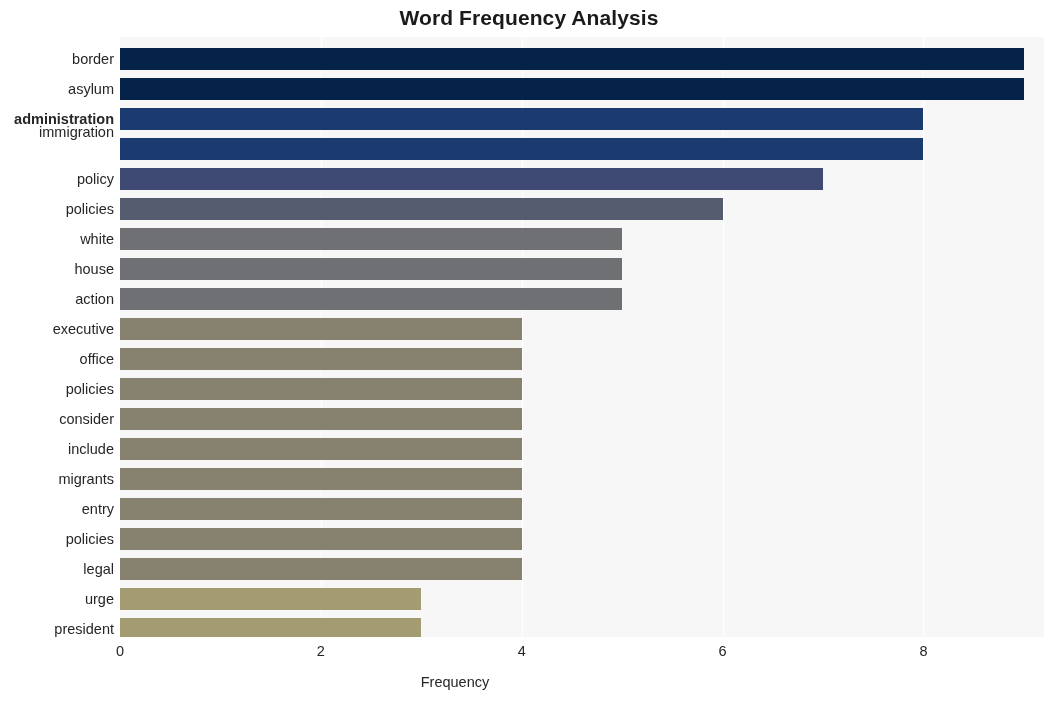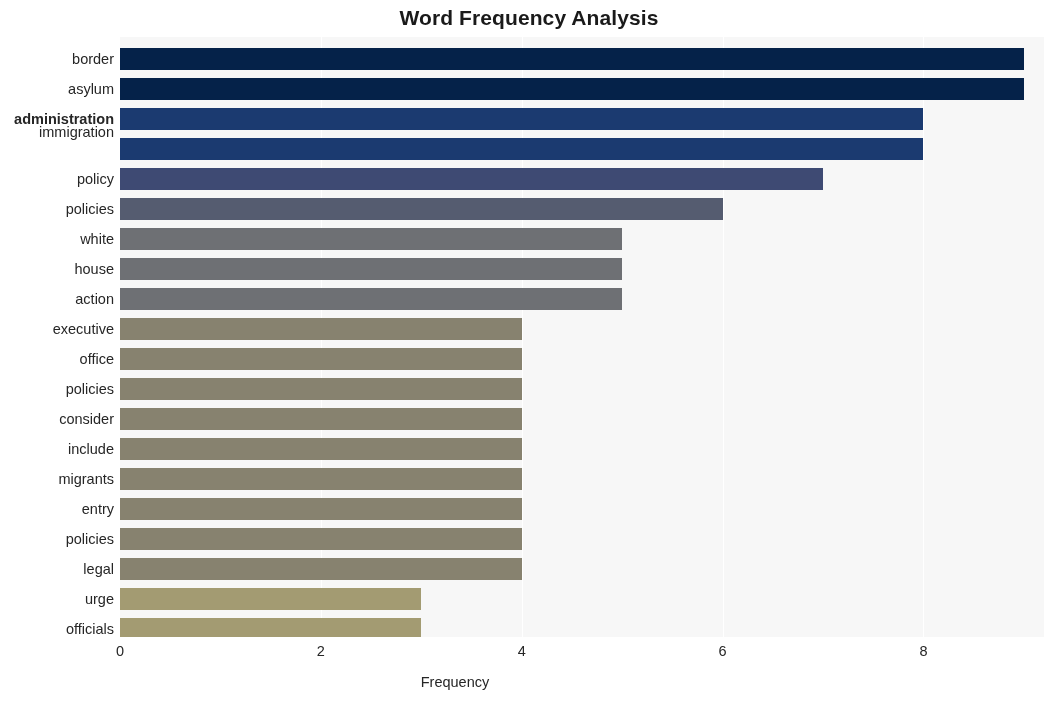--- a/index.html
+++ b/index.html
@@ -201,21 +201,21 @@
       <div class="ylabel" style="top: 281px;">executive</div>
       <div class="ylabel" style="top: 311px;">office</div>
       <div class="ylabel" style="top: 341px;">policies</div>
       <div class="ylabel" style="top: 371px; margin-left: 29px;">consider</div>
       <div class="ylabel" style="top: 401px;">include</div>
       <div class="ylabel" style="top: 431px;">migrants</div>
       <div class="ylabel" style="top: 461px;">entry</div>
       <div class="ylabel" style="top: 491px;">policies</div>
       <div class="ylabel" style="top: 521px; padding-left: 36px;">legal</div>
       <div class="ylabel" style="top: 551px;">urge</div>
-      <div class="ylabel" style="top: 581px;">officials</div>
+      <div class="ylabel" style="top: 581px;">president</div>
     </div>
 
   <div class="xlabels" id="xlabels">
       <div class="xlabel" style="left: 120px;">0</div>
       <div class="xlabel" style="left: 320.87px;">2</div>
       <div class="xlabel" style="left: 521.739px;">4</div>
       <div class="xlabel" style="left: 722.609px;">6</div>
       <div class="xlabel" style="left: 923.478px;">8</div>
     </div>
 

